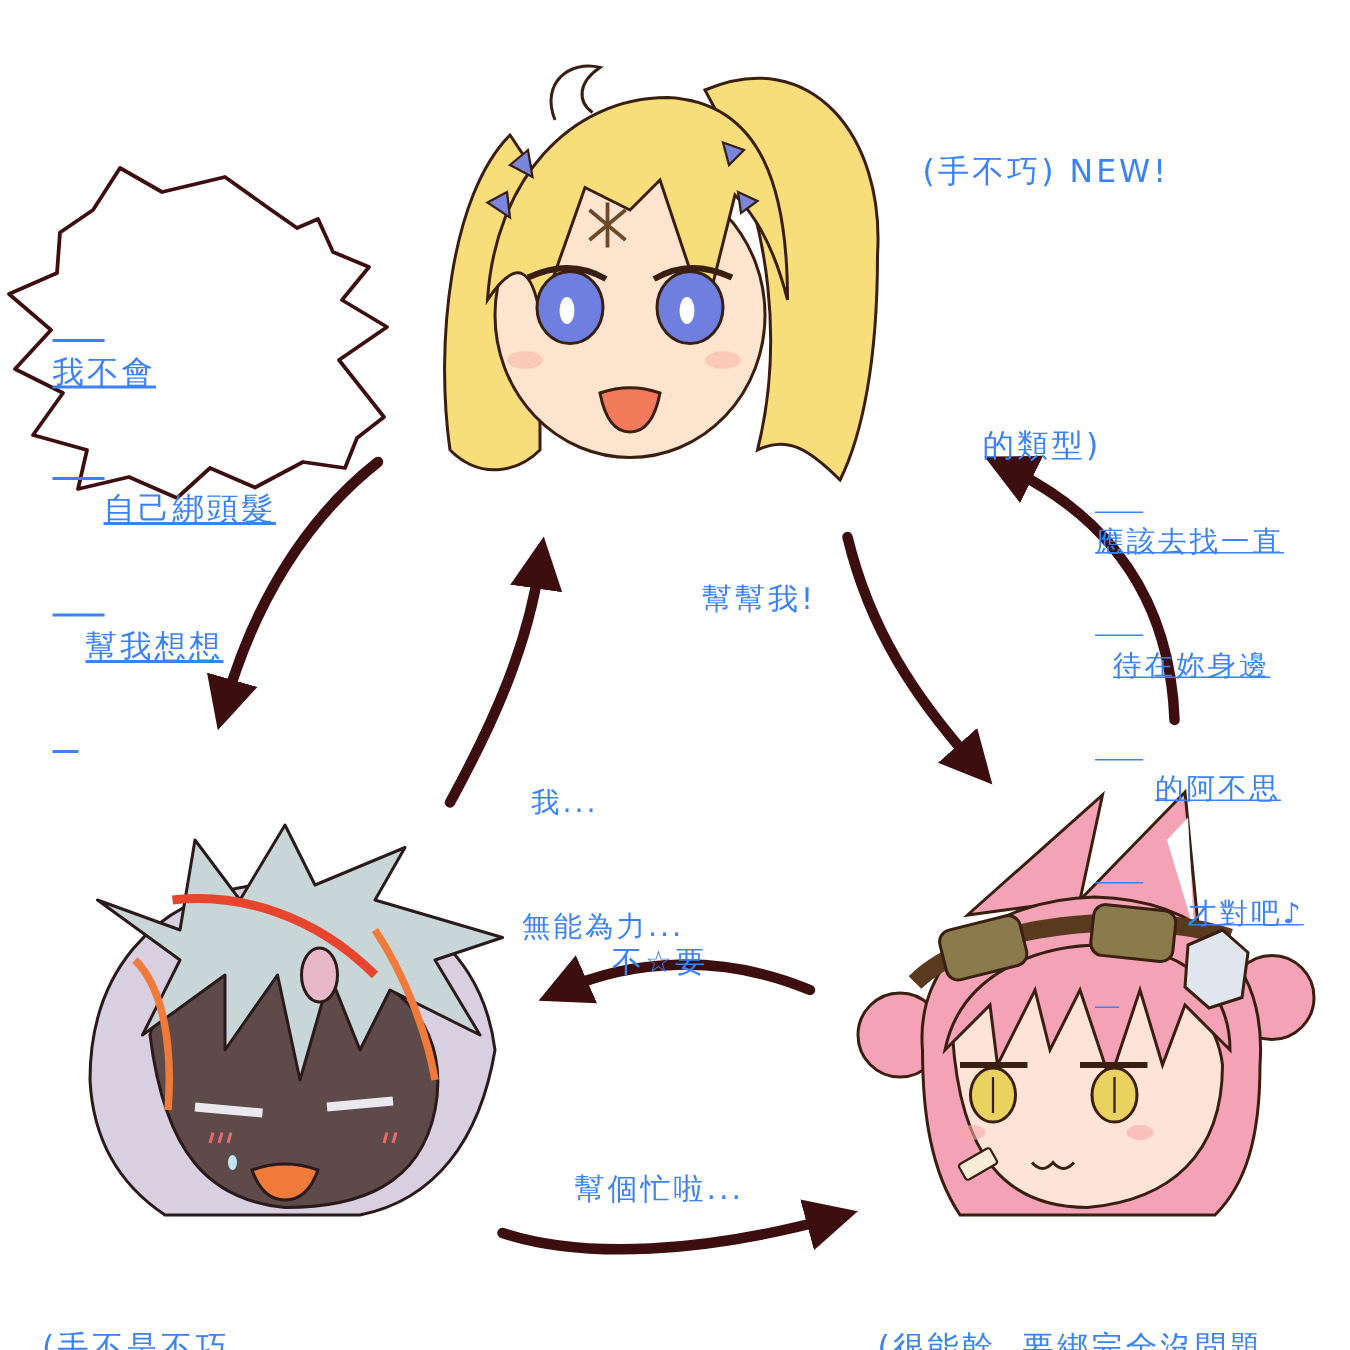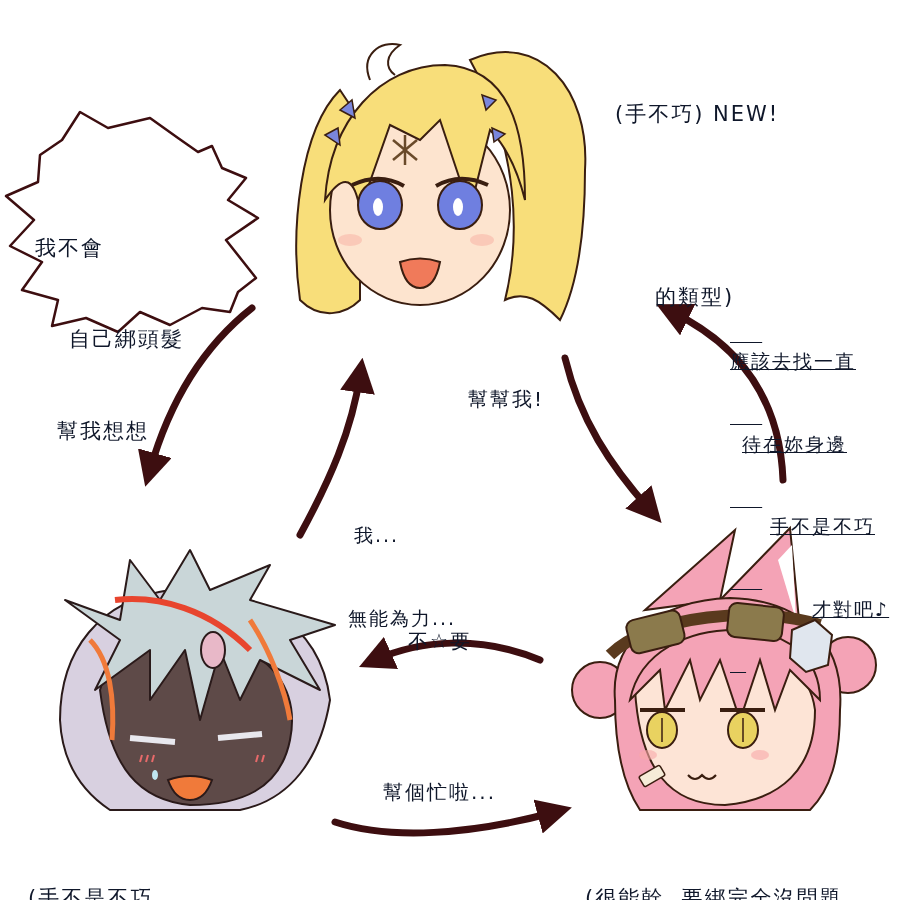--- a/index.html
+++ b/index.html
@@ -1,19 +1,19 @@
 <!DOCTYPE html>
 <html><head>
 <meta charset="utf-8">
 <style>
   html, body { margin: 0; padding: 0; background: #ffffff; }
   body { width: 900px; height: 900px; position: relative; overflow: hidden;
          font-family: "DejaVu Sans", "Liberation Sans", sans-serif; color: #4a1a1e; }
   .canvas { position: absolute; left: 0; top: 0; width: 900px; height: 900px; }
-  .txt { position: absolute; font-size: 21px; line-height: 1.45; color: #0f172a;
+  .txt { position: absolute; font-size: 21px; line-height: 1.45; color: #3b82f6;
          white-space: pre; letter-spacing: 2px; }
   .line { display: block; }
   svg { position: absolute; left: 0; top: 0; }
 </style>
 </head>
 <body>
 
 <div class="canvas">
 
   <svg width="900" height="900" viewBox="0 0 900 900">
@@ -133,37 +133,37 @@
 
       <ellipse cx="648" cy="755" rx="9" ry="5" fill="#f8a8a8" opacity="0.6"></ellipse>
       <ellipse cx="760" cy="755" rx="9" ry="5" fill="#f8a8a8" opacity="0.6"></ellipse>
 
       <path d="M688,775 Q695,783 702,775 Q709,783 716,775" fill="none" stroke="#3a1e10" stroke-width="2"></path>
 
       <rect x="640" y="770" width="24" height="12" rx="2" fill="#f6ecd8" stroke="#3a1e10" stroke-width="1.5" transform="rotate(-30 652 776)"></rect>
     </g>
   </svg>
 
-  <div class="txt" style="left:35px; top:172px; font-size:21px;">
+  <div class="txt" style="left:35px; top:172px; font-size:21px;text-decoration:underline;">
     <span class="line" style="padding-left:0px">我不會</span>
     <span class="line" style="padding-left:34px">自己綁頭髮</span>
     <span class="line" style="padding-left:22px">幫我想想</span>
   </div>
 
   <div class="txt" style="left:615px; top:38px; font-size:21px;">
     <span class="line">(手不巧) NEW!</span>
     <span class="line">&nbsp;</span>
     <span class="line" style="padding-left:40px">的類型)</span>
   </div>
 
   <div class="txt" style="left:730px; top:293px; font-size:19px;text-decoration:underline;">
     <span class="line">應該去找一直</span>
     <span class="line" style="padding-left:12px">待在妳身邊</span>
-    <span class="line" style="padding-left:40px">手不是不巧</span>
-    <span class="line" style="padding-left:82px">才對吧♪</span>
+    <span class="line" style="padding-left:40px">的阿不思</span>
+    <span class="line" style="padding-left:62px">才對吧♪</span>
   </div>
 
   <div class="txt" style="left:468px; top:385px; font-size:20px;">幫幫我!</div>
 
   <div class="txt" style="left:348px; top:467px; font-size:19px;">
     <span class="line" style="padding-left:6px">我...</span>
     <span class="line">無能為力...</span>
   </div>
 
   <div class="txt" style="left:408px; top:627px; font-size:20px;">不☆要</div>

